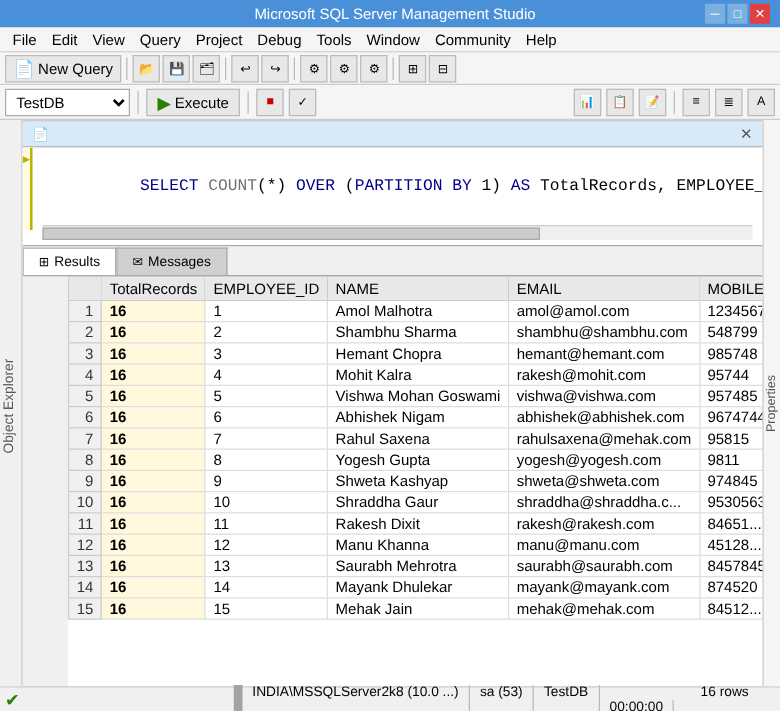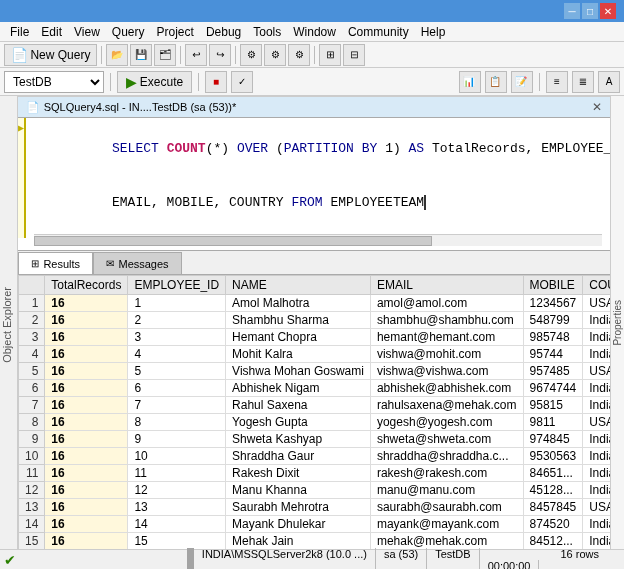--- a/index.html
+++ b/index.html
@@ -40,33 +40,33 @@
 
     
     .query-tab { background: #d8eaf7; border-bottom: 1px solid #aaa; display: flex; align-items: center; justify-content: space-between; padding: 0 8px; height: 22px; font-size: 11px; border-top: 1px solid #ccc; }
     .query-tab-title { font-weight: normal; }
     .tab-close { cursor: pointer; color: #555; font-size: 12px; margin-left: 8px; }
 
     
     .sql-editor { background: white; border-bottom: 1px solid #aaa; padding: 4px 8px; font-family: 'Courier New', monospace; font-size: 13px; color: #000; min-height: 60px; position: relative; overflow: hidden; }
     .sql-line { line-height: 18px; white-space: pre; }
     .sql-keyword { color: #00008b; font-weight: normal; }
-    .sql-function { color: #be185d; font-weight: bold; }
+    .sql-function { color: #737373; font-weight: normal; }
     @keyframes blink { 0%,100%{opacity:1} 50%{opacity:0} }
 
     
     .results-area { flex: 1; display: flex; flex-direction: column; overflow: hidden; }
     .results-tabs { display: flex; background: #f0f0f0; border-bottom: 1px solid #aaa; height: 24px; align-items: flex-end; }
     .results-tab { padding: 2px 12px; border: 1px solid #aaa; border-bottom: none; background: white; cursor: pointer; font-size: 11px; height: 22px; display: flex; align-items: center; gap: 4px; }
     .results-tab.active { background: white; z-index: 1; }
     .results-tab.inactive { background: #d0d0d0; }
     .tab-icon { font-size: 10px; }
 
     
-    .table-container { flex: 1; overflow: auto; background: white; }
+    .table-container { flex: 1; overflow: auto; background: white; margin-left: 36px; }
     table { width: 100%; border-collapse: collapse; font-size: 12px; }
     thead th { background: #e8e8e8; border: 1px solid #ccc; padding: 2px 6px; text-align: left; font-weight: normal; white-space: nowrap; position: sticky; top: 0; }
     tbody td { border: 1px solid #ddd; padding: 1px 6px; white-space: nowrap; }
     tbody tr { background: white; }
     .row-num { background: #f0f0f0; border: 1px solid #ccc; padding: 1px 6px; text-align: right; color: #333; width: 24px; }
     .total-records-col { width: 80px; }
     .emp-id-col { width: 80px; }
 
     
     .properties-sidebar { width: 14px; background: #f5f5f5; border-left: 1px solid #ccc; writing-mode: vertical-rl; font-size: 10px; display: flex; align-items: center; justify-content: center; color: #555; cursor: pointer; }
@@ -78,20 +78,21 @@
 
     .editor-area { position: relative; }
     .line-indicator { position: absolute; left: 0; top: 0; bottom: 12px; width: 8px; background: #fffde0; border-right: 2px solid #c0b000; }
     .line-arrow { position: absolute; left: 0; top: 4px; color: #c0b000; font-size: 10px; }
   </style>
 </head>
 <body>
 
 <div class="title-bar">
   <div style="width:60px"></div>
+  <div class="title-bar-title">Microsoft SQL Server Management Studio</div>
   <div class="title-bar-controls">
     <div class="title-btn minimize">─</div>
     <div class="title-btn maximize">□</div>
     <div class="title-btn close">✕</div>
   </div>
 </div>
 
 <div class="menu-bar">
   <div class="menu-item">File</div>
   <div class="menu-item">Edit</div>
@@ -152,34 +153,30 @@
 
   <div class="sidebar">
     <span style="writing-mode:vertical-rl; transform:rotate(180deg); font-size:11px; padding:4px;">Object Explorer</span>
   </div>
 
   <div class="content-area">
 
     <div class="query-tab">
       <div style="display:flex; align-items:center; gap:4px;">
         <span style="color:#2060a0; font-size:11px;">📄</span>
-        <span class="query-tab-title">SQLQuery4.sql - IN....TestDB (sa (53))*</span>
       </div>
       <span class="tab-close">✕</span>
     </div>
 
     <div class="editor-area">
       <div class="sql-editor" style="position:relative; padding-left:16px;">
         <div class="line-indicator"></div>
         <div class="line-arrow">▶</div>
         <div class="sql-line">
           <span class="sql-keyword">SELECT</span> <span class="sql-function">COUNT</span>(*) <span class="sql-keyword">OVER</span> (<span class="sql-keyword">PARTITION BY</span> 1) <span class="sql-keyword">AS</span> TotalRecords, EMPLOYEE_ID, NAME,
-        </div>
-        <div class="sql-line">
-          EMAIL, MOBILE, COUNTRY <span class="sql-keyword">FROM</span> EMPLOYEETEAM<span style="border-left:2px solid #333; animation: blink 1s infinite;"></span>
         </div>
         <div style="height:12px; background:#f0f0f0; border-top:1px solid #ccc; position:relative; margin-top:4px;">
           <div style="height:10px; width:70%; background:#ccc; margin:1px 0; border:1px solid #aaa;"></div>
         </div>
       </div>
     </div>
 
     <div class="results-area">
       <div class="results-tabs">
         <div class="results-tab active">
@@ -231,21 +228,21 @@
                 <td>Hemant Chopra</td>
                 <td>hemant@hemant.com</td>
                 <td>985748</td>
                 <td>India</td>
               </tr>
               <tr>
                 <td class="row-num">4</td>
                 <td style="background: rgb(255, 248, 220); font-weight: bold;">16</td>
                 <td>4</td>
                 <td>Mohit Kalra</td>
-                <td>vishwa@mohit.com</td>
+                <td>rakesh@mohit.com</td>
                 <td>95744</td>
                 <td>India</td>
               </tr>
               <tr>
                 <td class="row-num">5</td>
                 <td style="background: rgb(255, 248, 220); font-weight: bold;">16</td>
                 <td>5</td>
                 <td>Vishwa Mohan Goswami</td>
                 <td>vishwa@vishwa.com</td>
                 <td>957485</td>

